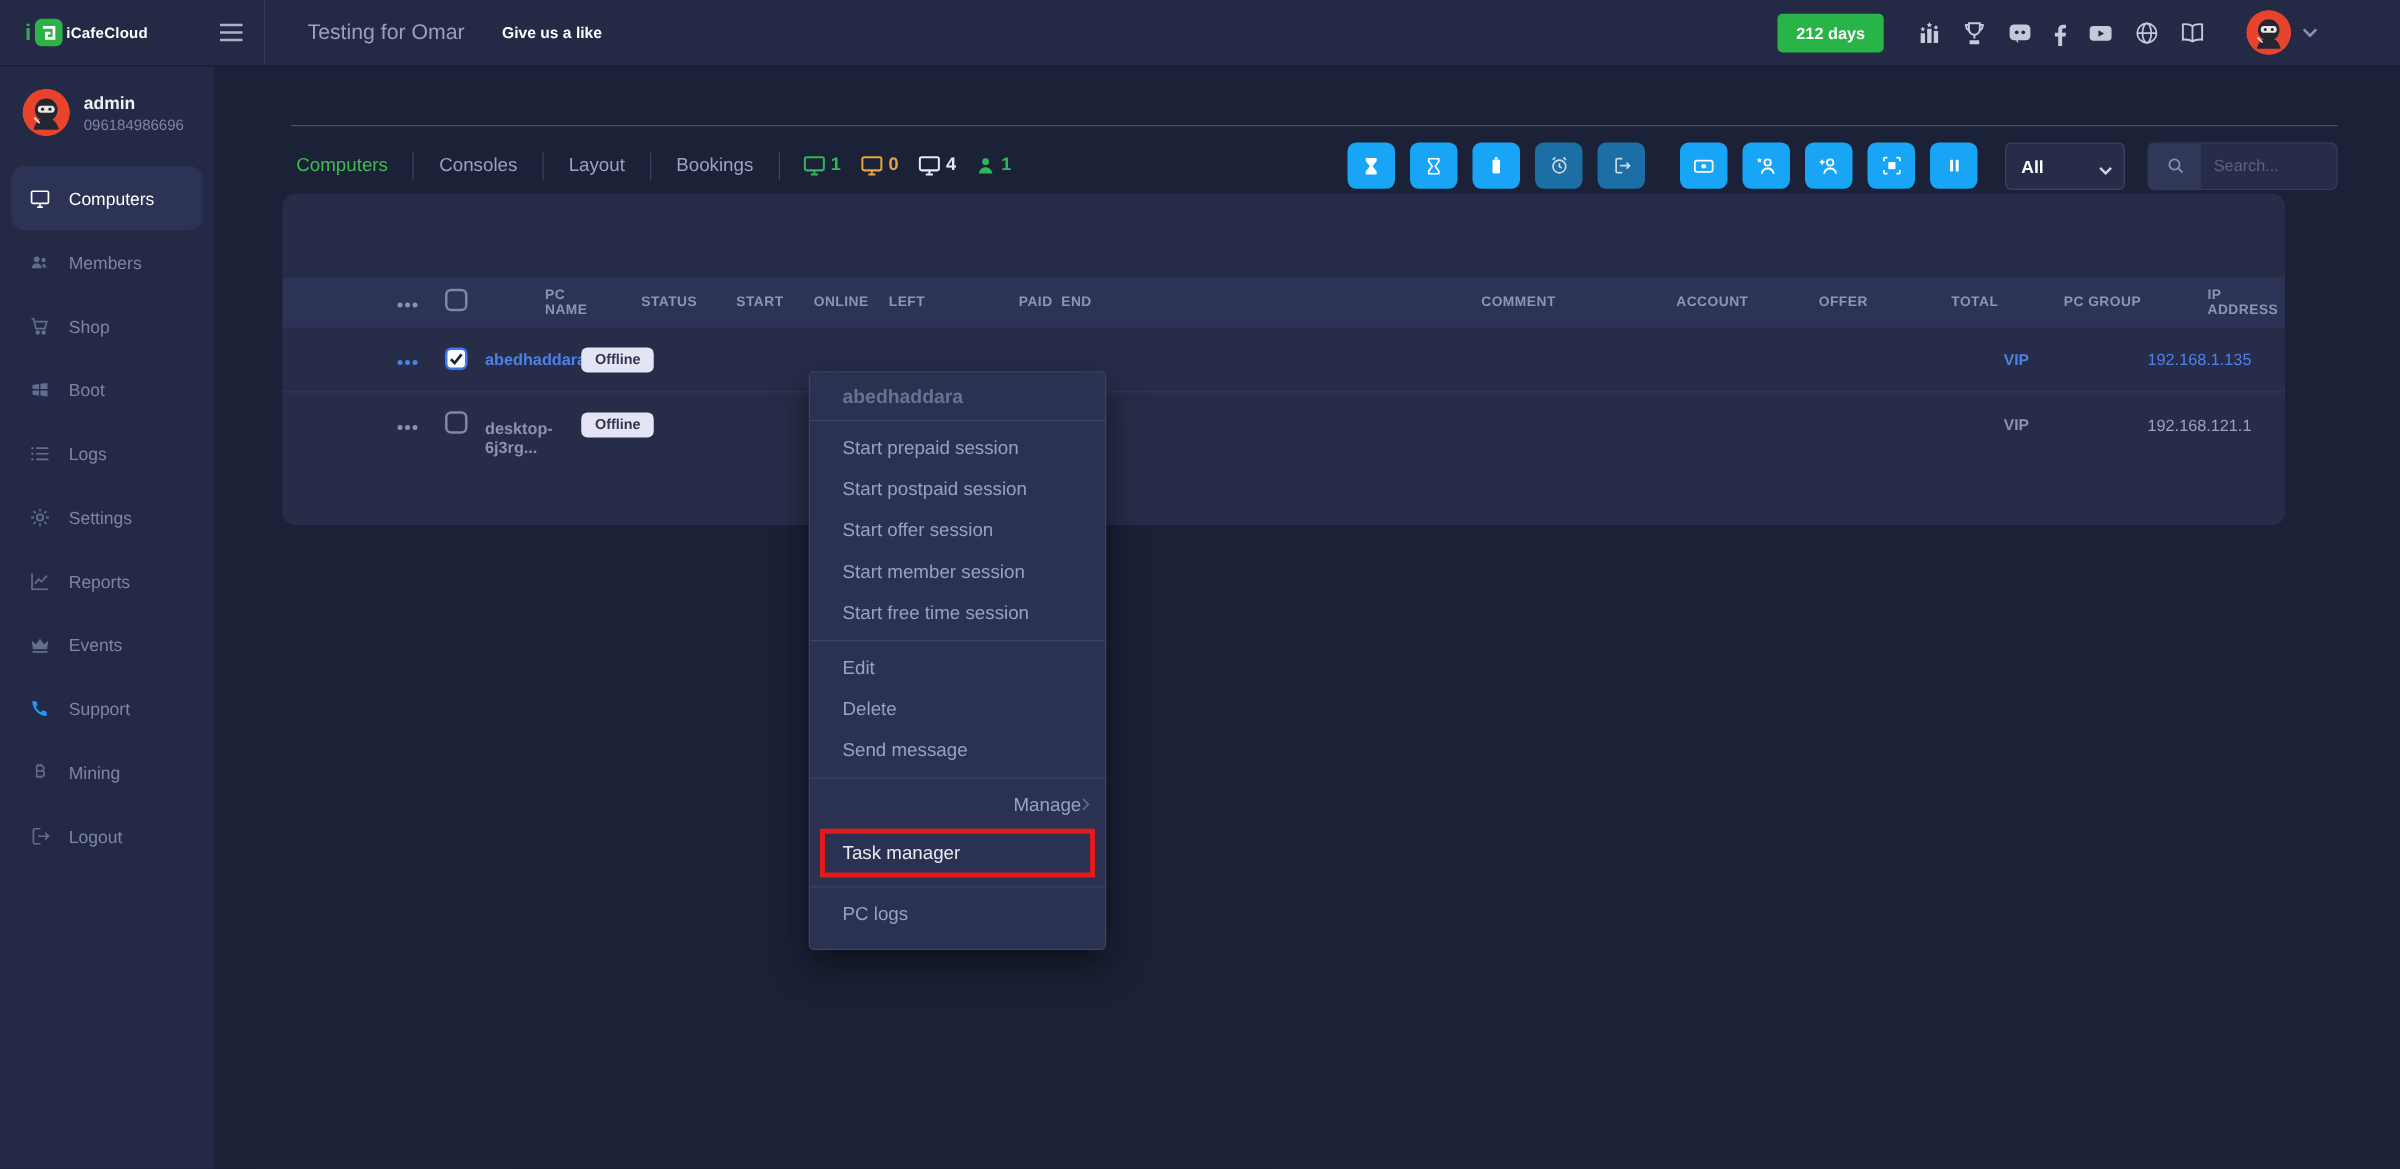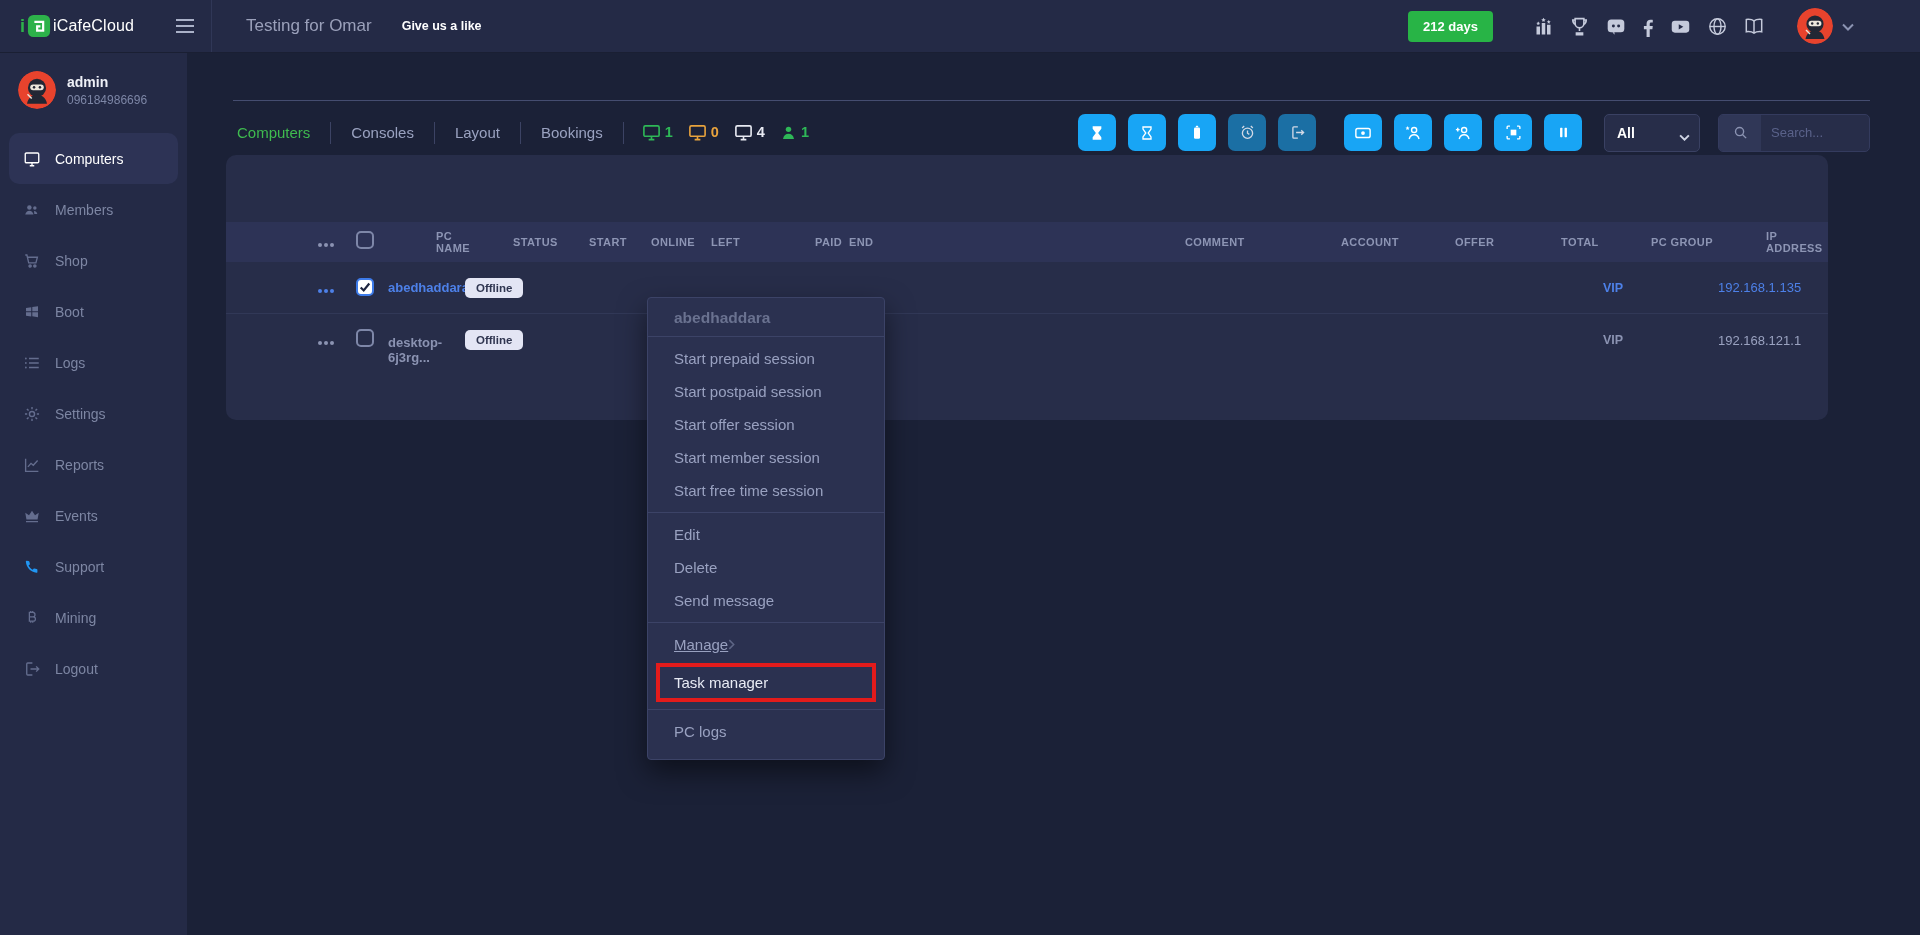--- a/index.html
+++ b/index.html
@@ -6,34 +6,34 @@
   html,body { width:1920px; height:935px; overflow:hidden; background:#1b2137;
               font-family:"Liberation Sans", sans-serif; }
   body { position:relative; color:#e9ecf5; }
 
   
   .topbar { position:absolute; top:0; left:0; width:1920px; height:53px; background:#242a46;
             display:flex; align-items:center; z-index:20; border-bottom:1px solid #1a1f33; }
   .brand-section { width:212px; height:100%; display:flex; align-items:center; justify-content:space-between;
                    padding:0 16px 0 20px; border-right:1px solid #303757; }
   .brand { display:flex; align-items:center; gap:2px; cursor:pointer; }
-  .brand-text { font-size:16px; font-weight:normal; color:#fff; letter-spacing:.2px; }
+  .brand-text { font-size:12px; font-weight:bold; color:#fff; letter-spacing:.2px; }
   .hamburger { cursor:pointer; display:flex; }
   .topbar-title { margin-left:34px; font-size:17px; color:#9aa0ba; }
   .like-label { margin-left:30px; font-size:12.5px; font-weight:bold; color:#ffffff; cursor:pointer; }
   .topbar-spacer { flex:1; }
   .days-btn { background:#28b446; color:#fff; border:none; border-radius:4px; font-size:13px; font-weight:bold;
-              padding:8px 15px; cursor:pointer; margin-right:40px; font-family:inherit; }
+              padding:8px 15px; cursor:pointer; margin-right:26px; font-family:inherit; }
   .social-row { display:flex; align-items:center; gap:15px; color:#c5cadb; }
   .social-row .sic { cursor:pointer; display:flex; }
   .avatar-wrap { display:flex; align-items:center; gap:9px; margin-left:32px; margin-right:66px; cursor:pointer; }
   .avatar { width:36px; height:36px; border-radius:50%; }
 
   
-  .sidebar { position:absolute; top:53px; left:0; width:187px; height:882px; background:#242a46; z-index:10; }
+  .sidebar { position:absolute; top:53px; left:0; width:171px; height:882px; background:#242a46; z-index:10; }
   .user-card { display:flex; align-items:center; gap:11px; padding:18px 14px 14px 18px; }
   .user-name { font-size:14px; font-weight:bold; color:#eef0f7; }
   .user-phone { font-size:12px; color:#7d86a6; margin-top:3px; }
   .nav { margin-top:10px; }
   .nav-item { height:51px; display:flex; align-items:center; gap:14px; padding:0 14px; margin:0 9px;
               border-radius:10px; color:#7d86a3; font-size:14px; cursor:pointer; }
   .nav-item .nic { display:flex; color:#646d8e; }
   .nav-item.active { background:#2d3355; color:#ffffff; }
   .nav-item.active .nic { color:#ffffff; }
   .nic.phone-blue { color:#2196f3 !important; }
@@ -93,21 +93,21 @@
   .ip-blue  { color:#4d80e8; font-size:13px; }
   .ip-gray  { color:#9aa2c0; font-size:13px; }
 
   
   .ctx { position:absolute; top:297px; left:647px; width:238px; background:#2b3150; z-index:30;
          border:1px solid #3c4367; border-radius:4px; box-shadow:0 12px 28px rgba(0,0,0,.5); padding-bottom:6px; }
   .ctx-header { padding:11px 26px 9px; font-size:15.5px; font-weight:bold; color:#6a7290; }
   .ctx-sep { height:1px; background:#3c4367; }
   .ctx-group { padding:5px 0; }
   .ctx-item { padding:8px 26px; font-size:15px; color:#99a1c0; cursor:pointer; }
-  .ctx-item.manage { display:flex; align-items:center; justify-content:flex-start; padding-right:24px;text-decoration:underline; }
+  .ctx-item.manage { display:flex; align-items:center; justify-content:flex-end; padding-right:12px; }
   .ctx-item.manage .sub-arrow { color:#5d6585; }
   .hl-wrap { border:4px solid #e31b1b; margin:2px 8px 2px 8px; }
   .hl-wrap .ctx-item { padding:7px 0 7px 14px; color:#e8ebf5; }
 </style>
 </head>
 <body>
 
 <div class="topbar">
   <div class="brand-section">
     <div class="brand">

